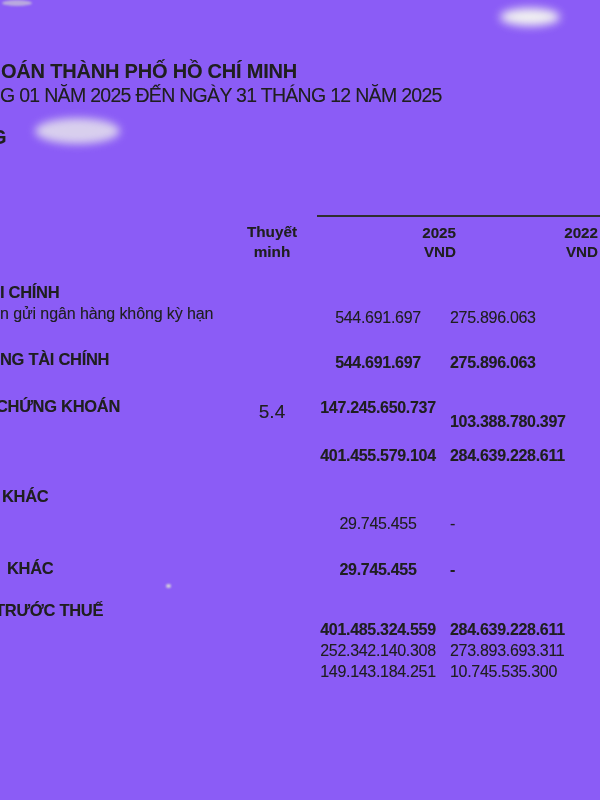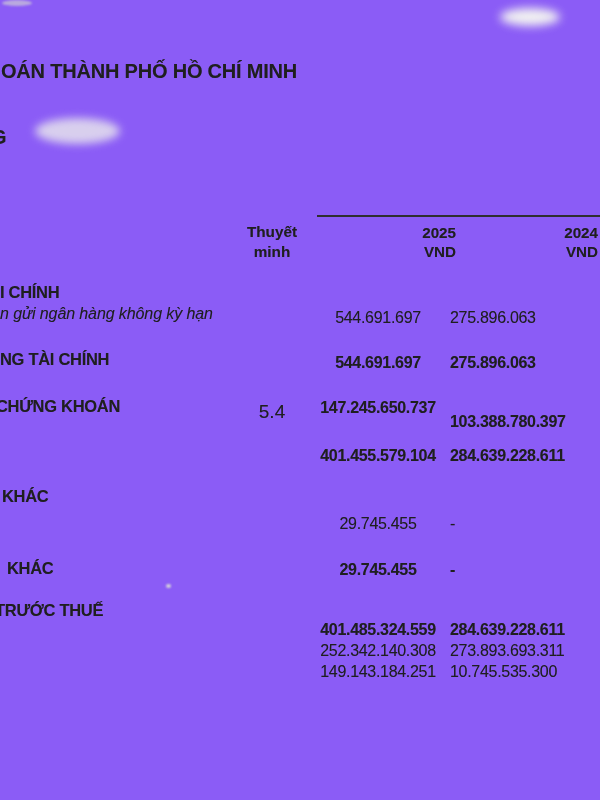--- a/index.html
+++ b/index.html
@@ -22,21 +22,21 @@
   
   .qtr     { top:198px; left:317px; width:283px; text-align:center; font-size:15.5px; font-weight:bold; }
   .rule    { top:215px; left:317px; width:283px; height:2px; background:#2f2f2f; }
   .notehdr { top:222px; left:230px; width:84px;  text-align:center; font-size:15.3px; font-weight:bold; line-height:19.5px; }
   .y25     { top:223px; left:300px; width:156px; text-align:right;  font-size:15.2px; font-weight:bold; line-height:19px; }
   .y24     { top:223px; left:450px; width:148px; text-align:right;  font-size:15.2px; font-weight:bold; line-height:19px; }
 
   
   .row  { position:absolute; left:0; width:600px; height:0; }
   .lbl  { position:absolute; left:0; top:0; font-size:16.5px; letter-spacing:-0.3px; white-space:nowrap; }
-  .lbl.rg { font-size:16px; letter-spacing:-0.1px;font-style:italic; }
+  .lbl.rg { font-size:16px; letter-spacing:-0.1px; }
   .note { position:absolute; left:232px; top:0; width:80px; text-align:center; font-size:19px; }
   .v25c { position:absolute; left:300px; top:0; width:156px; text-align:center; font-size:16px; letter-spacing:-0.3px; }
   .v24c { position:absolute; left:450px; top:0; width:147px; text-align:left; font-size:16px; letter-spacing:-0.3px; }
 
   
   .smudge { position:absolute; border-radius:50%; pointer-events:none; }
   .sm1 { top:0;    left:2px;   width:30px; height:6px;  background:#d3d3d3; filter:blur(1px); opacity:.65; }
   .sm2 { top:118px; left:35px; width:85px; height:26px; background:#ececec; filter:blur(4px); opacity:.8; }
   .sm3 { top:8px;  left:500px; width:60px; height:18px; background:#f1f1f1; filter:blur(5px); }
   .sm4 { top:584px; left:166px; width:5px; height:4px;  background:#d8d8d8; filter:blur(1px); }
@@ -45,33 +45,34 @@
 <body>
 
 <div class="page">
 
   <div class="smudge sm1"></div>
   <div class="smudge sm2"></div>
   <div class="smudge sm3"></div>
   <div class="smudge sm4"></div>
 
   <div class="abs hdr1 nw">OÁN THÀNH PHỐ HỒ CHÍ MINH</div>
+  <div class="abs hdr2 nw">G 01 NĂM 2025 ĐẾN NGÀY 31 THÁNG 12 NĂM 2025</div>
   <div class="abs hdr3 nw">G</div>
 
   <div class="abs rule"></div>
   <div class="abs notehdr">
     <span>Thuyết</span><br>
     <span>minh</span>
   </div>
   <div class="abs y25">
     <span>2025</span><br>
     <span>VND</span>
   </div>
   <div class="abs y24">
-    <span>2024</span><br>
+    <span>2022</span><br>
     <span>VND</span>
   </div>
 
   <div class="row" style="top:283px">
     <span class="lbl b">I CHÍNH</span>
   </div>
 
   <div class="row" style="top:305px">
     <span class="lbl rg">n gửi ngân hàng không kỳ hạn</span>
     <span class="v25c" style="top:4px">544.691.697</span>

